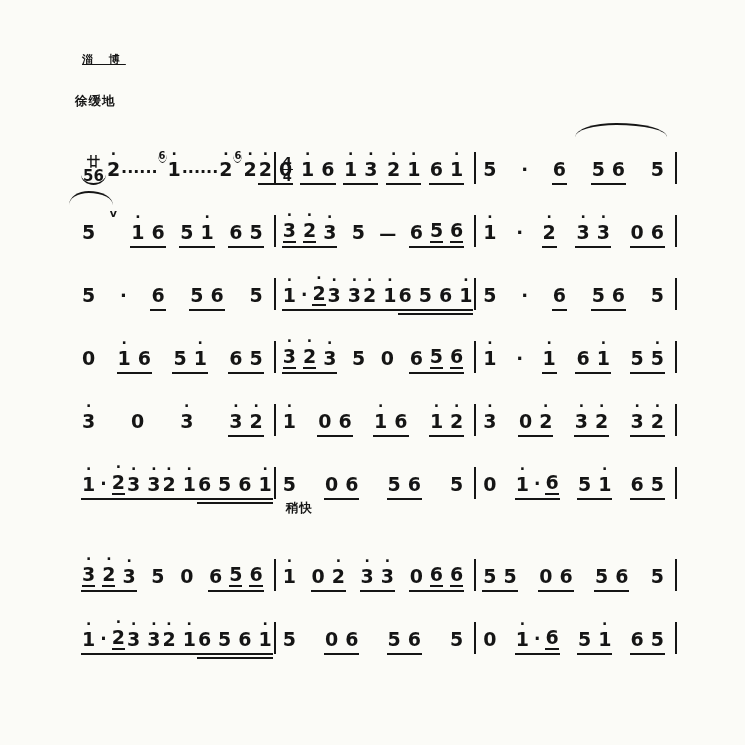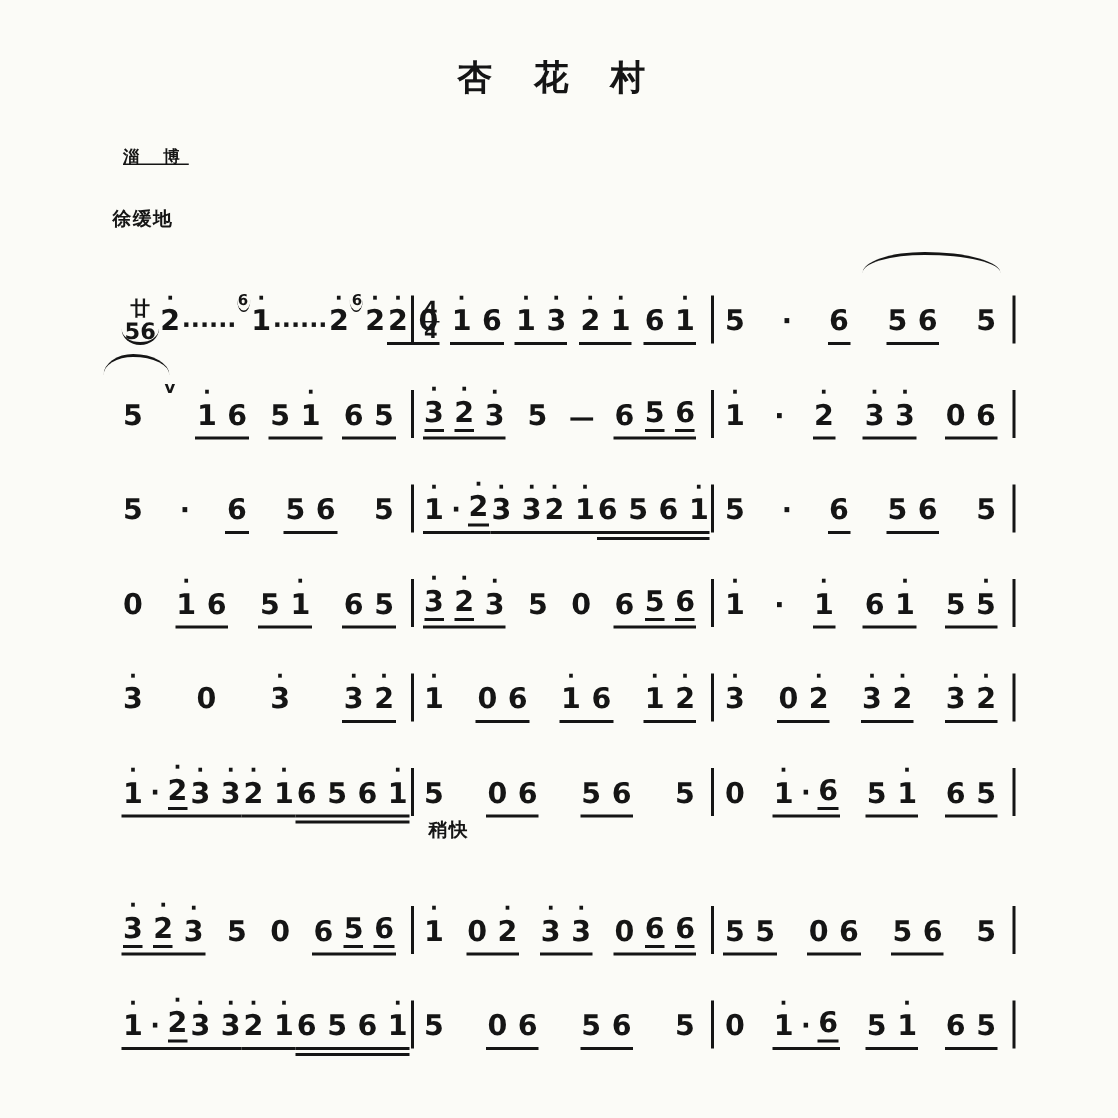--- a/index.html
+++ b/index.html
@@ -99,21 +99,20 @@
     position:absolute;height:12px;
     border-top:2px solid #151515;
     border-top-left-radius:45% 100%;
     border-top-right-radius:55% 100%;
   }
 </style>
 </head>
 <body>
 
 <div class="page">
-  <div class="title">杏 花 村</div>
 
   <div class="meta">
     <span class="credit">淄 博</span>
   </div>
 
   <div class="score" id="score">
       <div class="line tall">
         <span class="tempo-label" style="left: 0%;">徐缓地</span>
         <div class="tie" style="left: 83%; width: 92px; top: 30px;"></div>
         <div class="measure">

